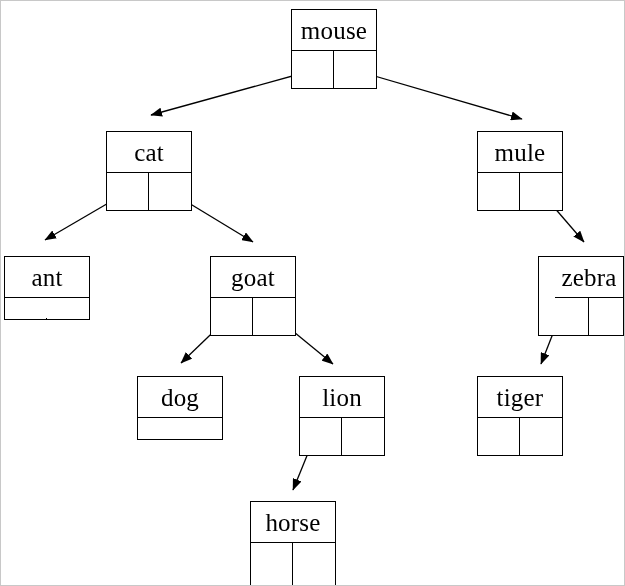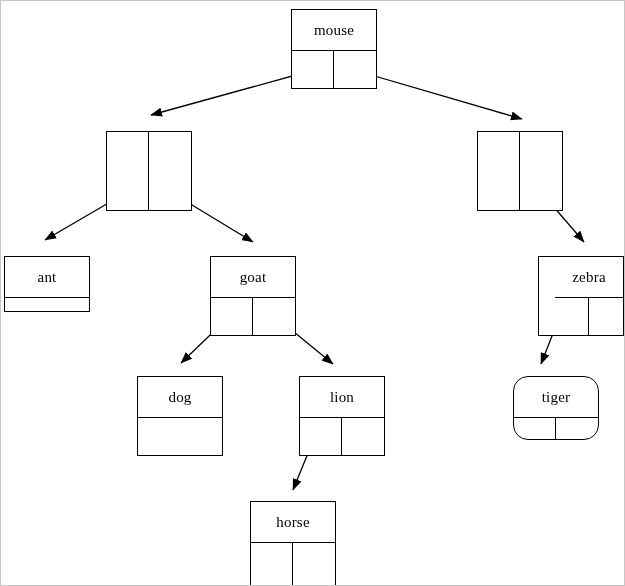--- a/index.html
+++ b/index.html
@@ -34,21 +34,21 @@
     background: #ffffff;
     display: flex;
     flex-direction: column;
   }
   .node-label {
     flex: 0 0 41px;
     height: 41px;
     display: flex;
     align-items: center;
     justify-content: center;
-    font-size: 15px;
+    font-size: 25px;
     line-height: 1;
     color: #000000;
     border-bottom: 1.5px solid #000000;
     box-sizing: border-box;
     letter-spacing: 0.2px;
   }
   .node-cells {
     flex: 1 1 auto;
     display: flex;
   }
@@ -86,67 +86,69 @@
 
   <div id="nodes-group">
       <div class="node" style="left: 290px; top: 8px; width: 86px; height: 80px;">
         <div class="node-label">mouse</div>
         <div class="node-cells">
           <div class="cell left"></div>
           <div class="cell right"></div>
         </div>
       </div>
       <div class="node" style="left: 105px; top: 130px; width: 86px; height: 80px;">
+        <div class="node-label">cat</div>
         <div class="node-cells">
           <div class="cell left"></div>
           <div class="cell right"></div>
         </div>
       </div>
       <div class="node" style="left: 476px; top: 130px; width: 86px; height: 80px;">
+        <div class="node-label">mule</div>
         <div class="node-cells">
           <div class="cell left"></div>
           <div class="cell right"></div>
         </div>
       </div>
-      <div class="node" style="left: 3px; top: 255px; width: 86px; height: 56px; gap: 20px;">
+      <div class="node" style="left: 3px; top: 255px; width: 86px; height: 64px; gap: 20px;">
         <div class="node-label">ant</div>
         <div class="node-cells">
           <div class="cell left"></div>
           <div class="cell right"></div>
         </div>
       </div>
       <div class="node" style="left: 209px; top: 255px; width: 86px; height: 80px; text-align: right;">
         <div class="node-label">goat</div>
         <div class="node-cells">
           <div class="cell left"></div>
           <div class="cell right"></div>
         </div>
       </div>
       <div class="node" style="left: 537px; top: 255px; width: 86px; height: 80px; padding-left: 16px;">
         <div class="node-label">zebra</div>
         <div class="node-cells">
           <div class="cell left"></div>
           <div class="cell right"></div>
         </div>
       </div>
-      <div class="node" style="left: 136px; top: 375px; width: 86px; height: 80px; gap: 40px;">
+      <div class="node" style="left: 136px; top: 375px; width: 86px; height: 64px; gap: 40px;">
         <div class="node-label">dog</div>
         <div class="node-cells">
           <div class="cell left"></div>
           <div class="cell right"></div>
         </div>
       </div>
       <div class="node" style="left: 290px; top: 375px; width: 86px; height: 80px; margin-left: 8px;">
         <div class="node-label">lion</div>
         <div class="node-cells">
           <div class="cell left"></div>
           <div class="cell right"></div>
         </div>
       </div>
-      <div class="node" style="left: 512px; top: 375px; width: 86px; height: 64px; border-radius: 15px;">
+      <div class="node" style="left: 476px; top: 375px; width: 86px; height: 80px;">
         <div class="node-label">tiger</div>
         <div class="node-cells">
           <div class="cell left"></div>
           <div class="cell right"></div>
         </div>
       </div>
       <div class="node" style="left: 249px; top: 500px; width: 86px; height: 96px;">
         <div class="node-label">horse</div>
         <div class="node-cells">
           <div class="cell left"></div>

